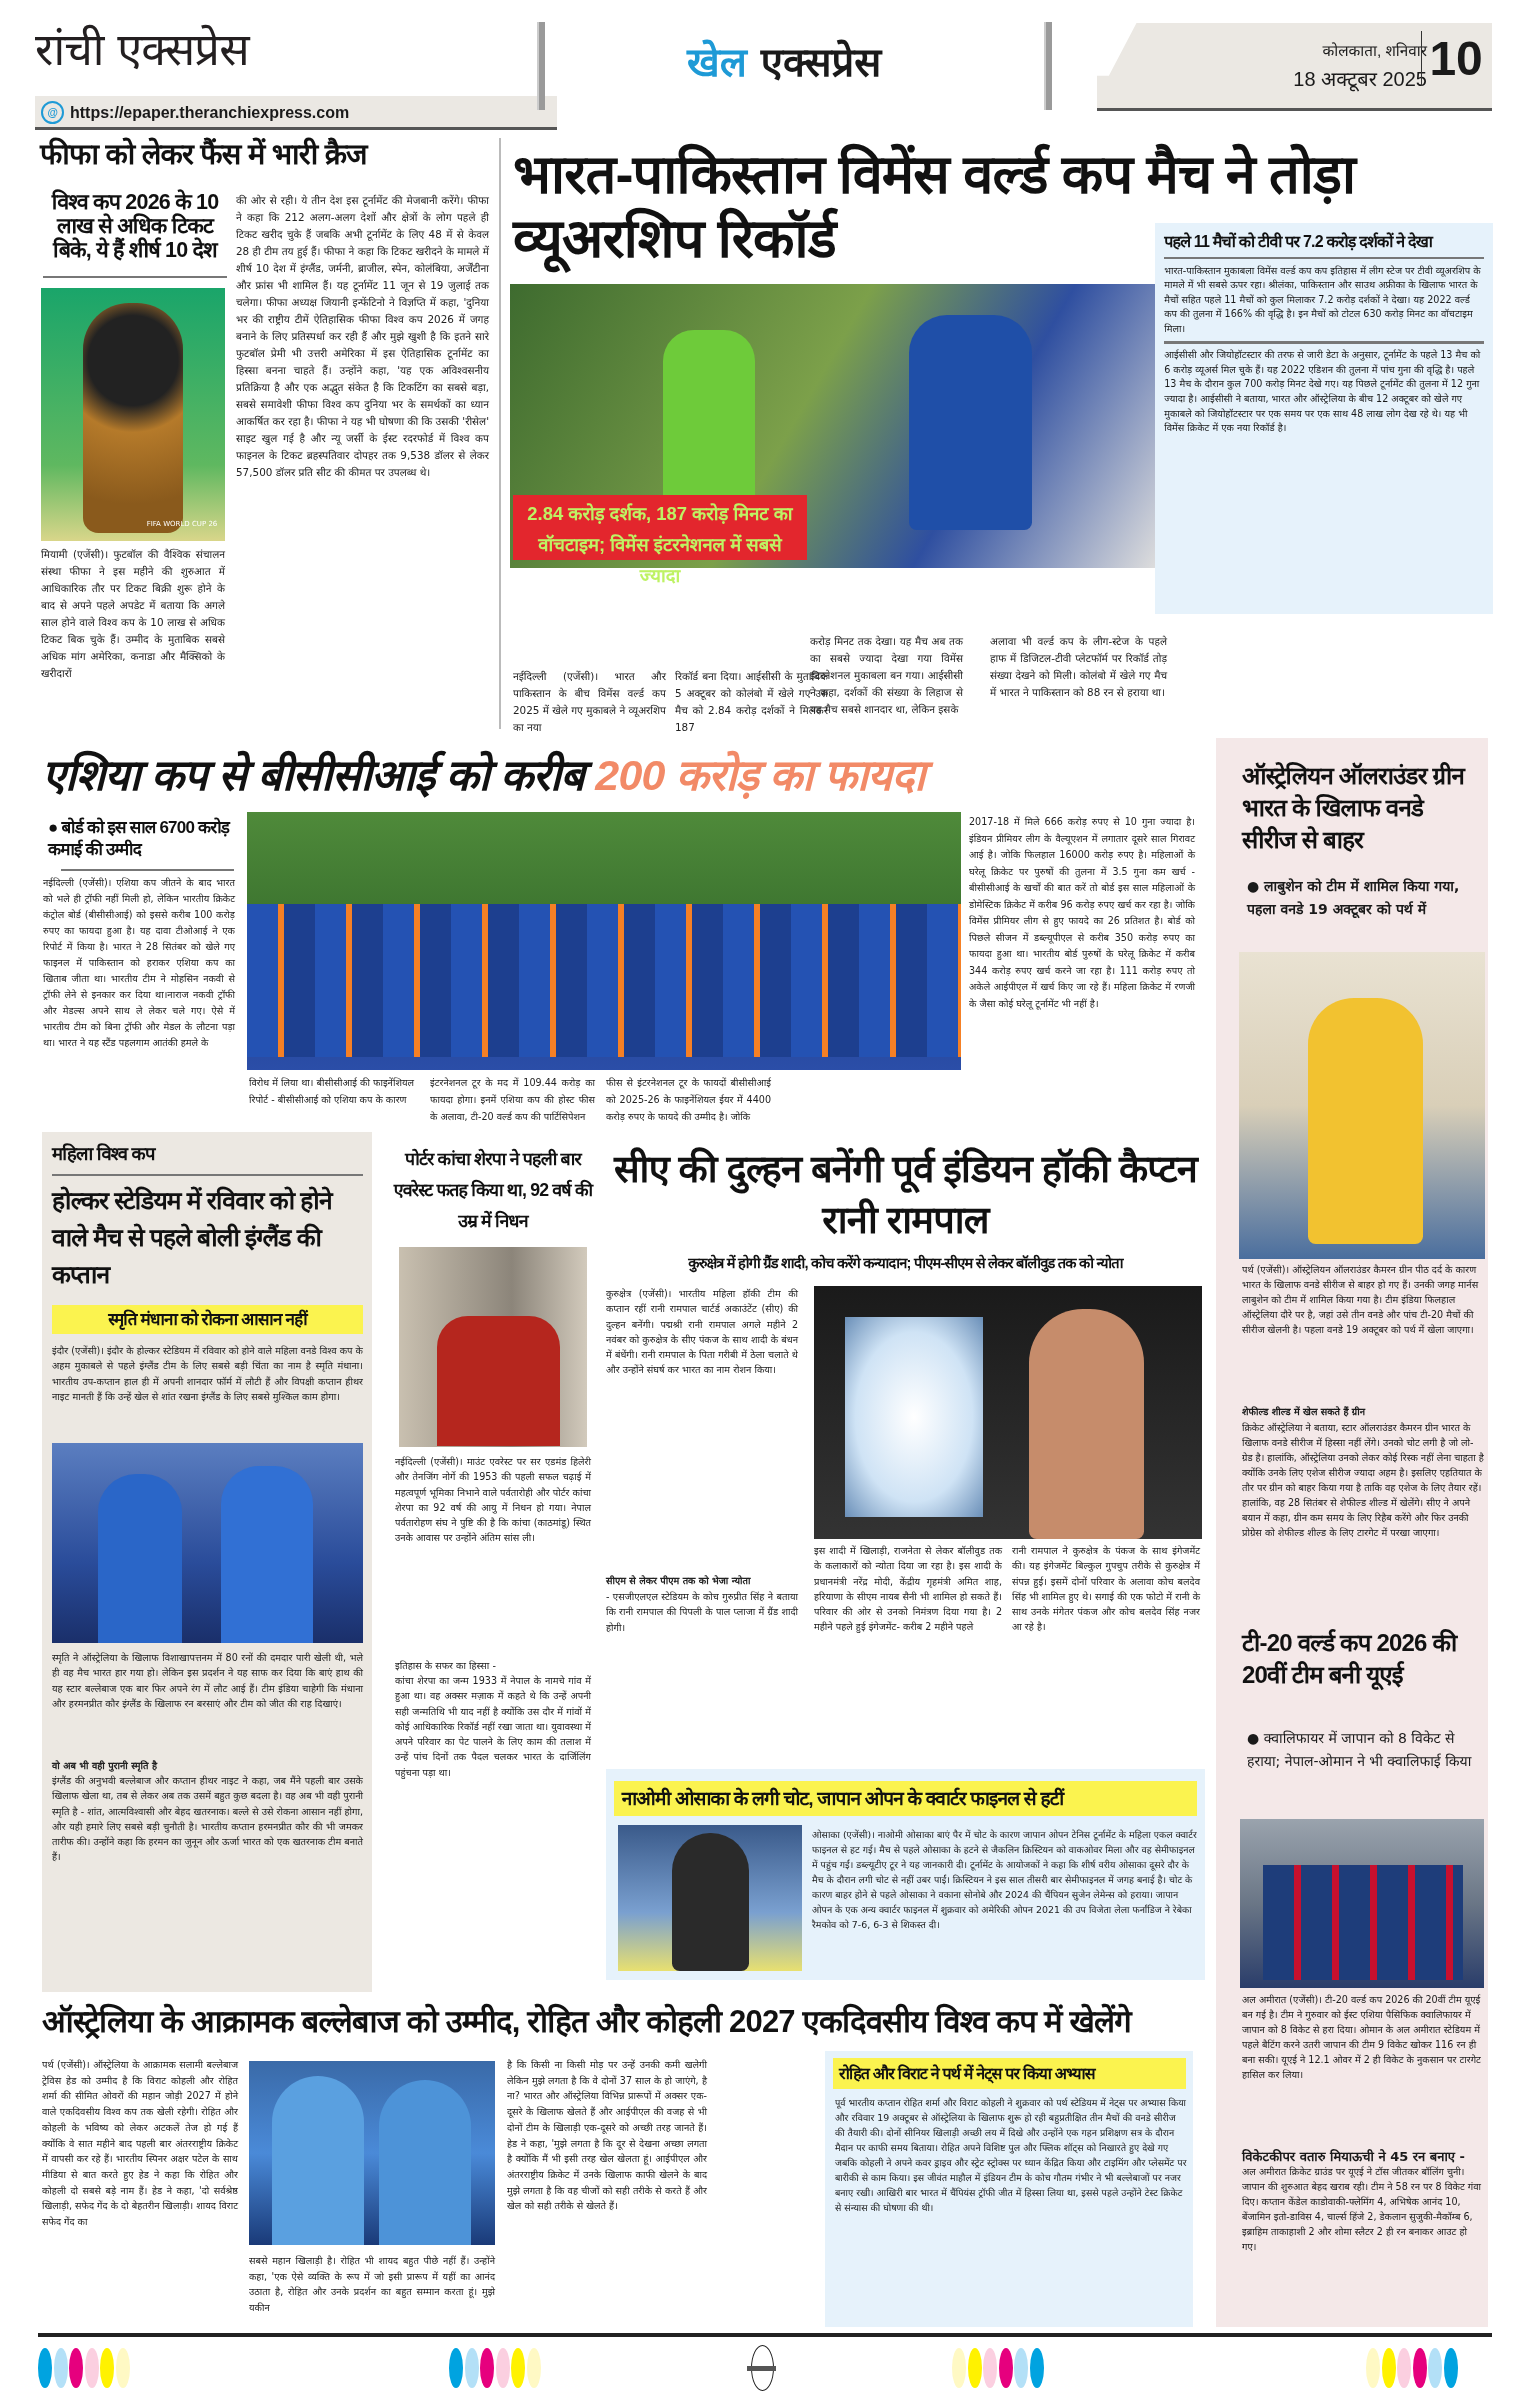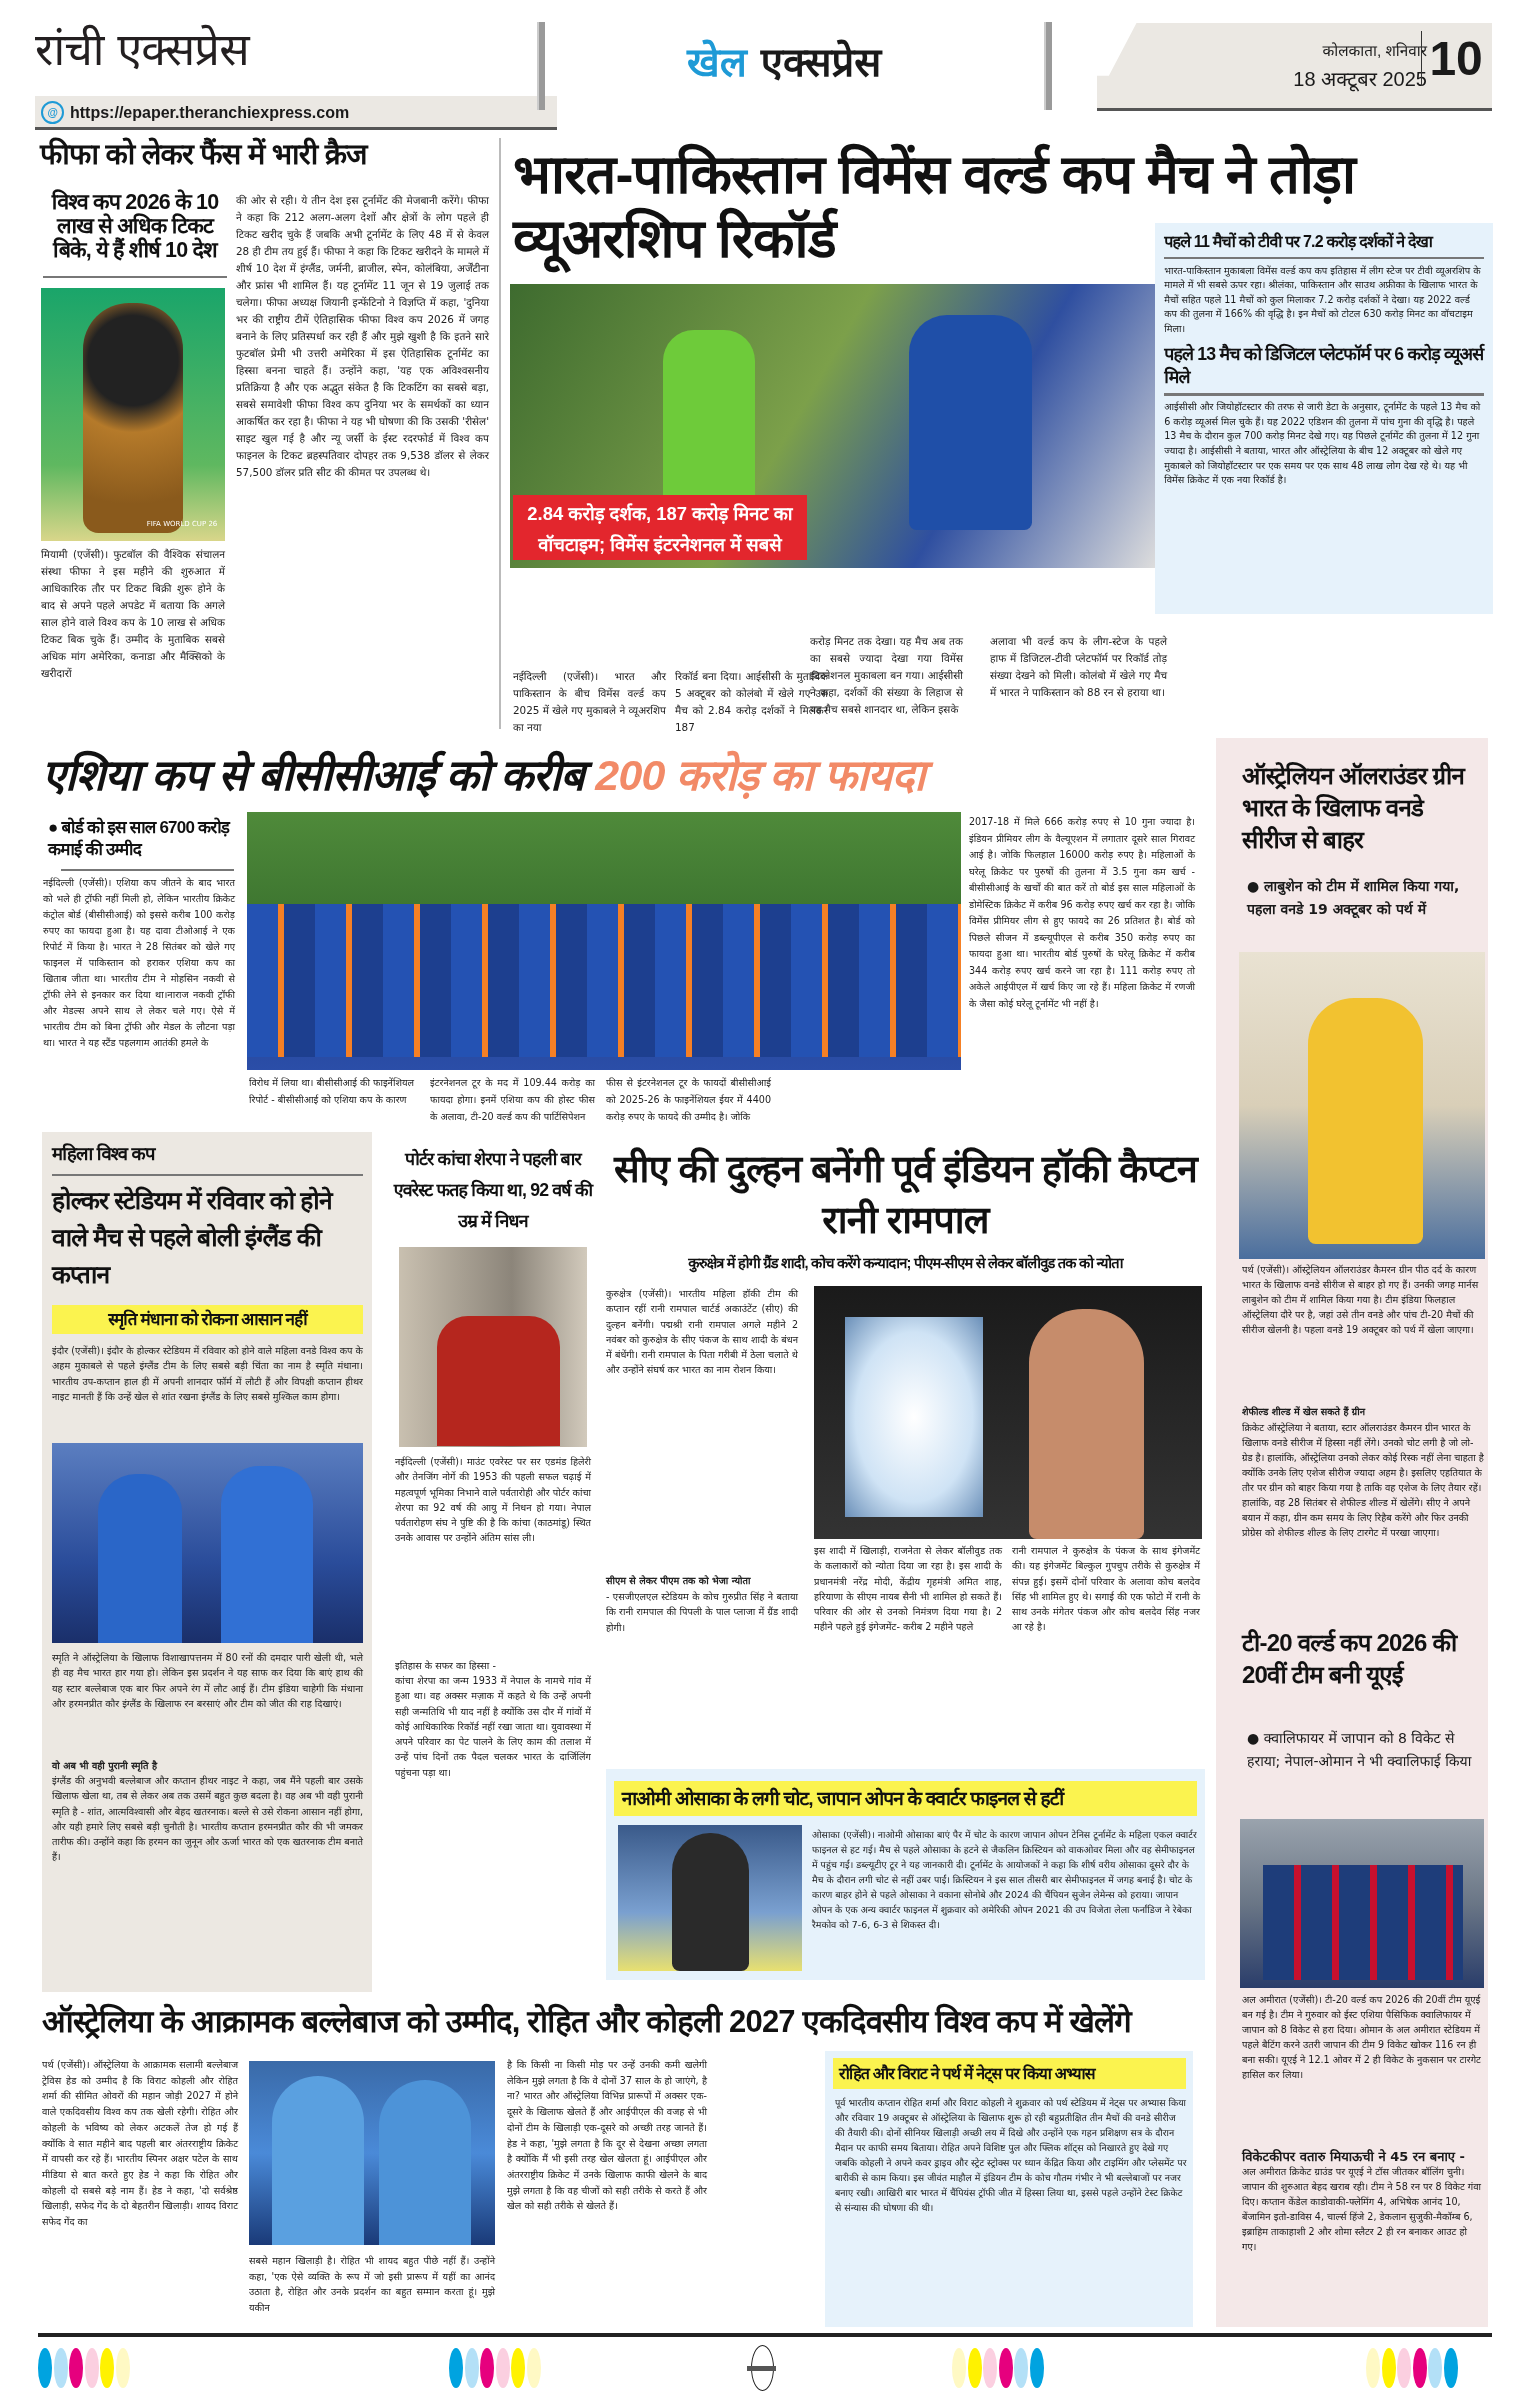--- a/index.html
+++ b/index.html
@@ -17,21 +17,21 @@
 .date-txt .d2{font-size:20px}
 .page-no{position:absolute;right:9.2px;top:7.7px;font-size:48px;font-weight:bold;border-left:1.5px solid #333;padding-left:7.7px;font-family:"Liberation Sans",sans-serif}
 .h-black{font-weight:bold;color:#111;font-family:"Liberation Sans",sans-serif;line-height:1.12;letter-spacing:-0.8px}
 .body-txt{font-family:"DejaVu Sans",sans-serif;font-size:10.4px;line-height:17px;color:#222;text-align:justify}
 .photo{background:#6b8a5b;overflow:hidden}
 .rule{height:2.3px;background:#777}
 .rule-dark{height:3.8px;background:#222}
 .panel-blue{background:#e6f2fb}
 .panel-pink{background:#f4e8e8}
 .panel-beige{background:#ece8e2}
-.redbox{background:#e3262d;color:#ffffff;text-align:center;font-weight:bold;font-family:"Liberation Sans",sans-serif}
+.redbox{background:#e3262d;color:#bef264;text-align:center;font-weight:bold;font-family:"Liberation Sans",sans-serif}
 .yellow{background:#fbf34f}
 .cmyk{position:absolute;top:2348px;height:40px;display:flex;gap:1.5px}
 .cmyk span{width:14px;height:40px;border-radius:50%}
 .bullet::before{content:"● "}
 </style>
 </head>
 <body>
 
 <div class="abs hd-logo">
   <div class="logo-title">रांची एक्सप्रेस</div>
@@ -73,21 +73,20 @@
 <div class="abs redbox" style="left:513px;top:495px;width:294px;height:65px;font-size:18.4px;line-height:31px;padding:3.1px">2.84 करोड़ दर्शक, 187 करोड़ मिनट का वॉचटाइम; विमेंस इंटरनेशनल में सबसे ज्यादा</div>
 <div class="abs body-txt" style="left:513px;top:668px;width:153px">नईदिल्ली (एजेंसी)। भारत और पाकिस्तान के बीच विमेंस वर्ल्ड कप 2025 में खेले गए मुकाबले ने व्यूअरशिप का नया</div>
 <div class="abs body-txt" style="left:675px;top:668px;width:153px">रिकॉर्ड बना दिया। आईसीसी के मुताबिक 5 अक्टूबर को कोलंबो में खेले गए उस मैच को 2.84 करोड़ दर्शकों ने मिलकर 187</div>
 <div class="abs body-txt" style="left:810px;top:633px;width:153px">करोड़ मिनट तक देखा। यह मैच अब तक का सबसे ज्यादा देखा गया विमेंस इंटरनेशनल मुकाबला बन गया। आईसीसी ने कहा, दर्शकों की संख्या के लिहाज से यह मैच सबसे शानदार था, लेकिन इसके</div>
 <div class="abs body-txt" style="left:990px;top:633px;width:177px">अलावा भी वर्ल्ड कप के लीग-स्टेज के पहले हाफ में डिजिटल-टीवी प्लेटफॉर्म पर रिकॉर्ड तोड़ संख्या देखने को मिली। कोलंबो में खेले गए मैच में भारत ने पाकिस्तान को 88 रन से हराया था।</div>
 
 <div class="abs panel-blue" style="left:1155px;top:223px;width:338px;height:391px;padding:7.7px 9.2px">
   <div class="h-black" style="font-size:16px;line-height:21.5px">पहले 11 मैचों को टीवी पर 7.2 करोड़ दर्शकों ने देखा</div>
   <div class="rule" style="margin:4.6px 0"></div>
   <div style="font-size:9.6px;line-height:14.6px">भारत-पाकिस्तान मुकाबला विमेंस वर्ल्ड कप कप इतिहास में लीग स्टेज पर टीवी व्यूअरशिप के मामले में भी सबसे ऊपर रहा। श्रीलंका, पाकिस्तान और साउथ अफ्रीका के खिलाफ भारत के मैचों सहित पहले 11 मैचों को कुल मिलाकर 7.2 करोड़ दर्शकों ने देखा। यह 2022 वर्ल्ड कप की तुलना में 166% की वृद्धि है। इन मैचों को टोटल 630 करोड़ मिनट का वॉचटाइम मिला।</div>
-  <div class="h-black" style="font-size:17.7px;line-height:23px;margin-top:6.1px">पहले 13 मैच को डिजिटल प्लेटफॉर्म पर 6 करोड़ व्यूअर्स मिले</div>
   <div class="rule" style="margin:4.6px 0"></div>
   <div style="font-size:9.6px;line-height:14.6px">आईसीसी और जियोहॉटस्टार की तरफ से जारी डेटा के अनुसार, टूर्नामेंट के पहले 13 मैच को 6 करोड़ व्यूअर्स मिल चुके हैं। यह 2022 एडिशन की तुलना में पांच गुना की वृद्धि है। पहले 13 मैच के दौरान कुल 700 करोड़ मिनट देखे गए। यह पिछले टूर्नामेंट की तुलना में 12 गुना ज्यादा है। आईसीसी ने बताया, भारत और ऑस्ट्रेलिया के बीच 12 अक्टूबर को खेले गए मुकाबले को जियोहॉटस्टार पर एक समय पर एक साथ 48 लाख लोग देख रहे थे। यह भी विमेंस क्रिकेट में एक नया रिकॉर्ड है।</div>
 </div>
 
 <div class="abs h-black" style="left:42px;top:748px;width:1167px;font-size:43px;line-height:54px;font-style:italic">
   <span>एशिया कप से बीसीसीआई को करीब</span>
   <span style="color:#f28a67">200 करोड़ का फायदा</span>
 </div>
 <div class="abs h-black bullet" style="left:48px;top:817px;width:184px;font-size:17px;line-height:21.5px">बोर्ड को इस साल 6700 करोड़ कमाई की उम्मीद</div>
 <div class="abs rule" style="left:61px;top:869px;width:173px"></div>

